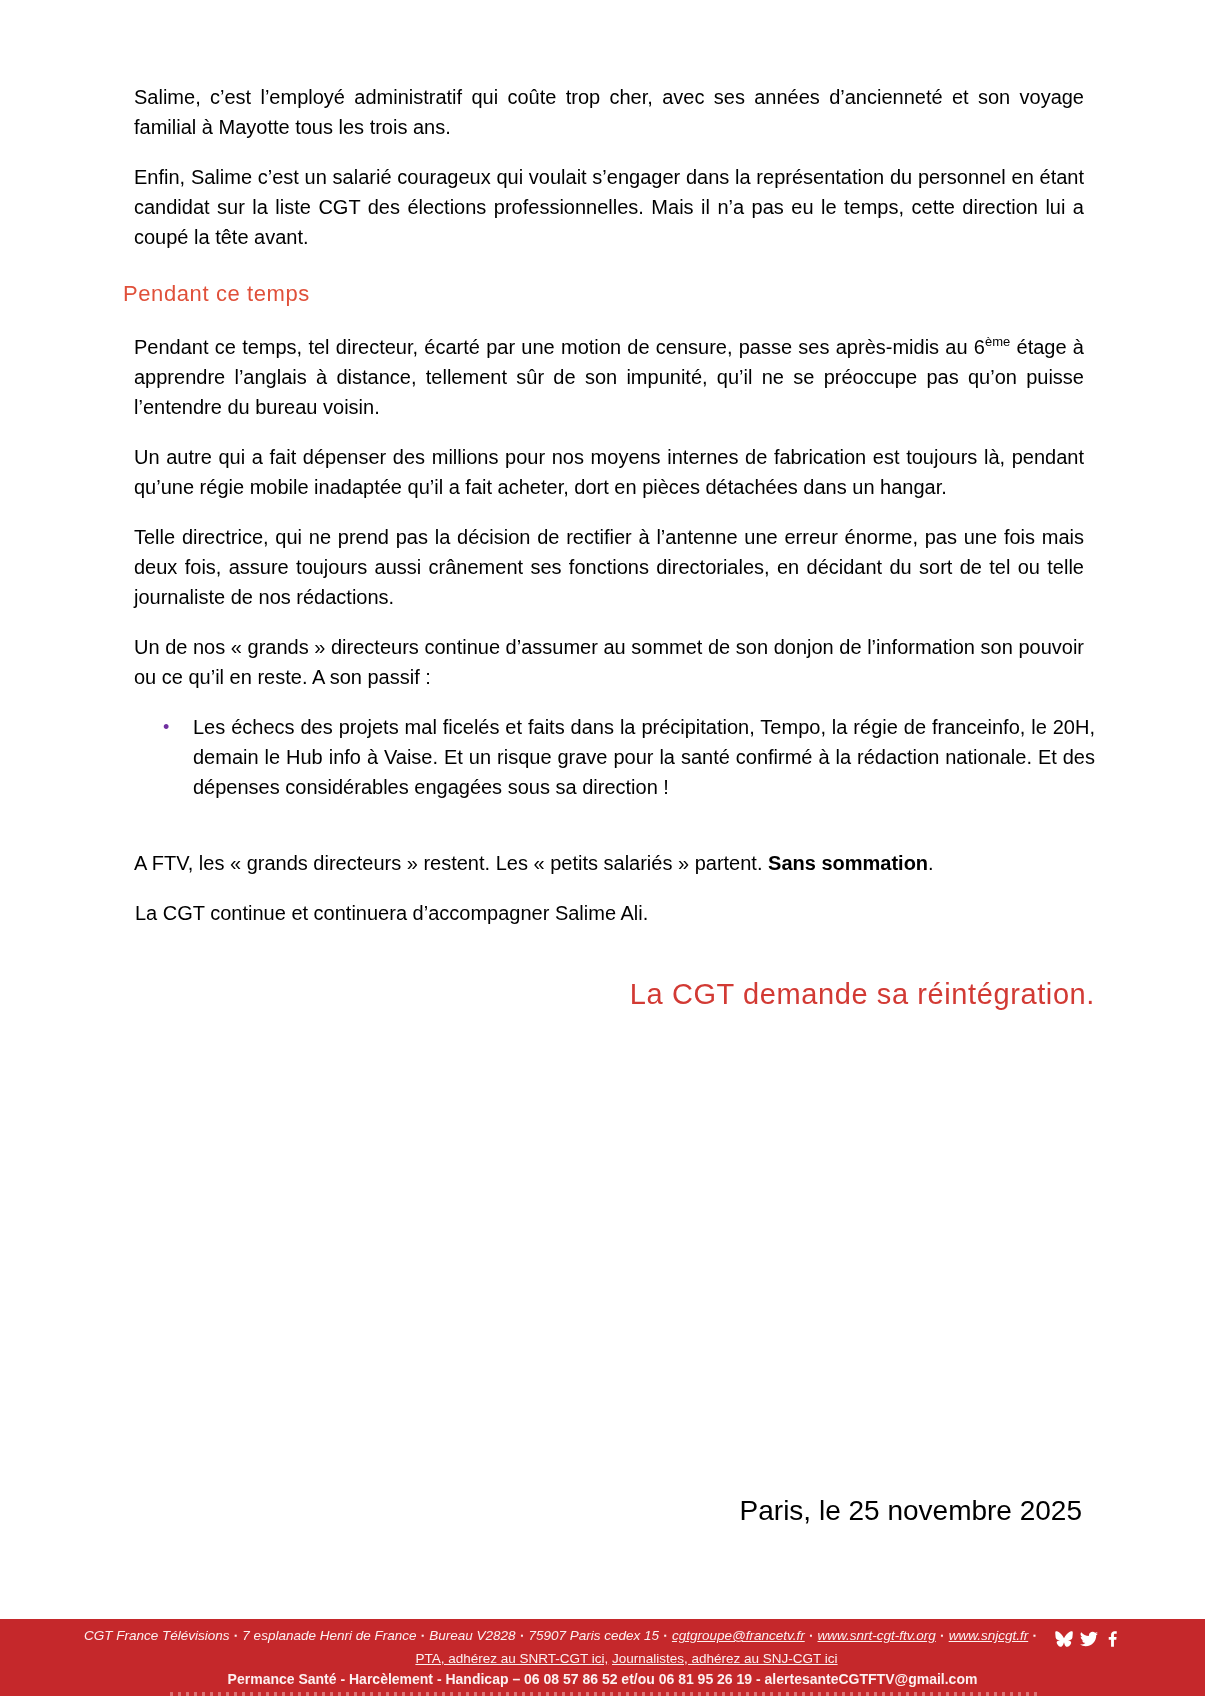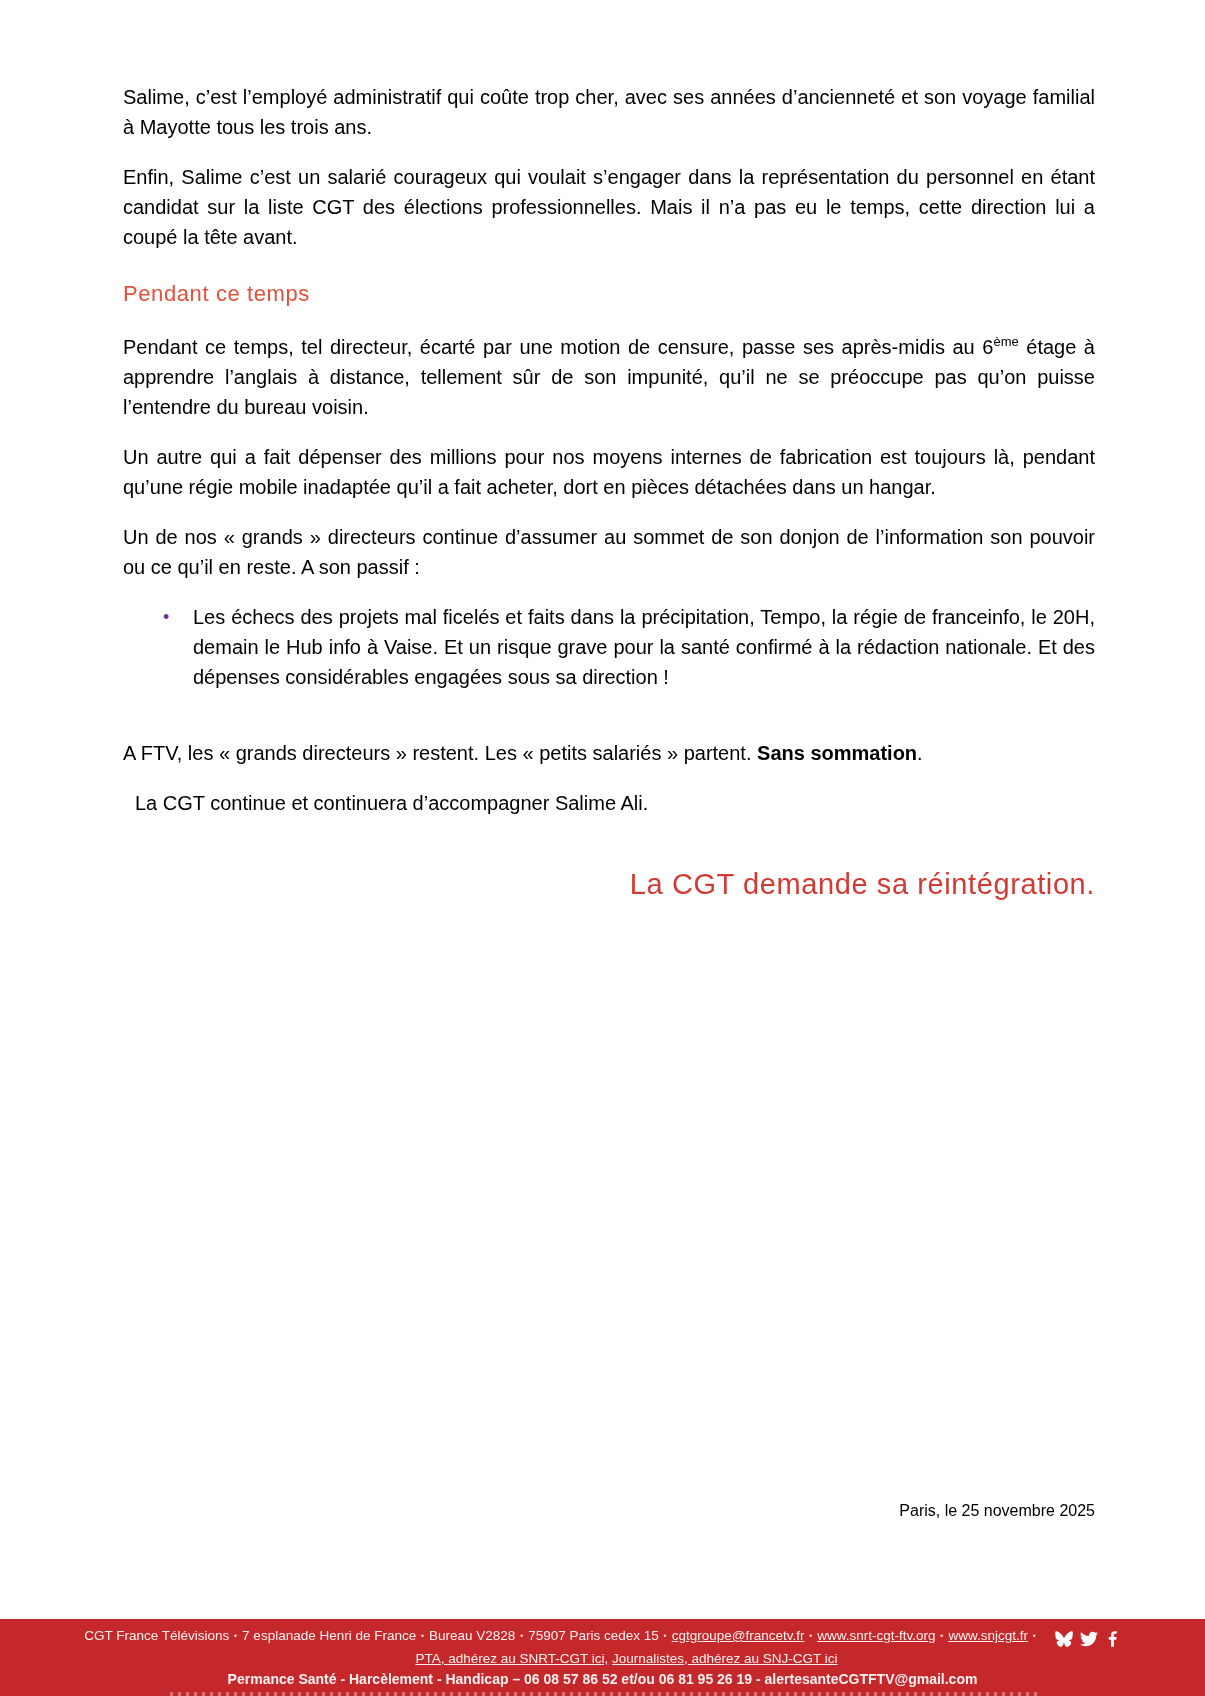--- a/index.html
+++ b/index.html
@@ -8,21 +8,21 @@
     width:1205px;height:1696px;
     background:#ffffff;
     overflow:hidden;
     font-family:"Liberation Sans","DejaVu Sans",sans-serif;
     color:var(--body-text,#000);
   }
   .content{
     position:absolute;left:123px;top:82px;width:972px;
     font-size:20px;line-height:30px;
   }
-  .p{margin:0 0 20px;text-align:justify;}
+  .p{margin:0 11px 20px;text-align:justify;}
   .heading{
     font-size:22px;line-height:32px;font-weight:400;letter-spacing:.6px;
     color:var(--heading-red,#e0503a);
     margin:26px 0 22px;
   }
   sup.ord{font-size:13px;line-height:0;vertical-align:super;}
   .bullet-row{display:flex;margin:12px 0 0;}
   .bullet-marker{
     flex:0 0 30px;margin-left:40px;
     color:var(--bullet-purple,#7030a0);
@@ -32,31 +32,31 @@
   .p-aftv{margin-top:46px;margin-bottom:20px;text-align:left;}
   .p-cgt{margin:12px;text-align:left;}
   .bold{font-weight:700;}
   .demand{
     margin-top:46px;
     text-align:right;
     font-size:29px;line-height:40px;letter-spacing:.6px;
     color:var(--demand-red,#d23a34);
   }
   .dateline{
-    position:absolute;left:123px;top:1498px;width:972px;
-    text-align:right;font-size:16px;line-height:26px;
+    position:absolute;left:110px;top:1498px;width:972px;
+    text-align:right;font-size:28px;line-height:26px;
   }
   .footer{
     position:absolute;left:0;bottom:0;width:1205px;height:77px;
     background:var(--footer-background,#c5282b);
     color:var(--footer-text,#fdf0f0);
     text-align:center;box-sizing:border-box;padding-top:7px;
     font-size:13.5px;
   }
-  .f-line1{line-height:20px;white-space:nowrap;}
+  .f-line1{line-height:20px;white-space:nowrap;font-style:italic;}
   .f-line2{line-height:20px;padding-left:48px;}
   .f-line3{line-height:21px;font-weight:700;font-size:14px;}
   .f-link{color:inherit;text-decoration:underline;cursor:pointer;}
   .sep{font-size:8px;vertical-align:2px;margin:0 5px;display:inline-block;}
   .social{display:inline-block;vertical-align:-3px;margin-left:7px;}
   .social svg{display:inline-block;vertical-align:middle;margin-left:7px;}
   .cutoff-strip{
     position:absolute;bottom:0;left:170px;width:870px;height:4px;
     background:repeating-linear-gradient(90deg,
       rgba(255,235,235,.55) 0 3px, rgba(255,255,255,0) 3px 8px);
@@ -73,20 +73,21 @@
     <p class="p">Salime, c’est l’employé administratif qui coûte trop cher, avec ses années d’ancienneté et son voyage familial à Mayotte tous les trois ans.</p>
 
     <p class="p">Enfin, Salime c’est un salarié courageux qui voulait s’engager dans la représentation du personnel en étant candidat sur la liste CGT des élections professionnelles. Mais il n’a pas eu le temps, cette direction lui a coupé la tête avant.</p>
 
     <h1 class="heading">Pendant ce temps</h1>
 
     <p class="p"><span>Pendant ce temps, tel directeur, écarté par une motion de censure, passe ses après-midis au 6</span><sup class="ord">ème</sup><span> étage à apprendre l’anglais à distance, tellement sûr de son impunité, qu’il ne se préoccupe pas qu’on puisse l’entendre du bureau voisin.</span></p>
 
     <p class="p">Un autre qui a fait dépenser des millions pour nos moyens internes de fabrication est toujours là, pendant qu’une régie mobile inadaptée qu’il a fait acheter, dort en pièces détachées dans un hangar.</p>
 
+    <p class="p">Telle directrice, qui ne prend pas la décision de rectifier à l’antenne une erreur énorme, pas une fois mais deux fois, assure toujours aussi crânement ses fonctions directoriales, en décidant du sort de tel ou telle journaliste de nos rédactions.</p>
 
     <p class="p">Un de nos « grands » directeurs continue d’assumer au sommet de son donjon de l’information son pouvoir ou ce qu’il en reste. A son passif :</p>
 
     <div class="bullet-row">
       <span class="bullet-marker">•</span>
       <span class="bullet-text">Les échecs des projets mal ficelés et faits dans la précipitation, Tempo, la régie de franceinfo, le 20H, demain le Hub info à Vaise. Et un risque grave pour la santé confirmé à la rédaction nationale. Et des dépenses considérables engagées sous sa direction !</span>
     </div>
 
     <p class="p p-aftv"><span>A FTV, les « grands directeurs » restent. Les « petits salariés » partent. </span><span class="bold">Sans sommation</span><span>.</span></p>
 

